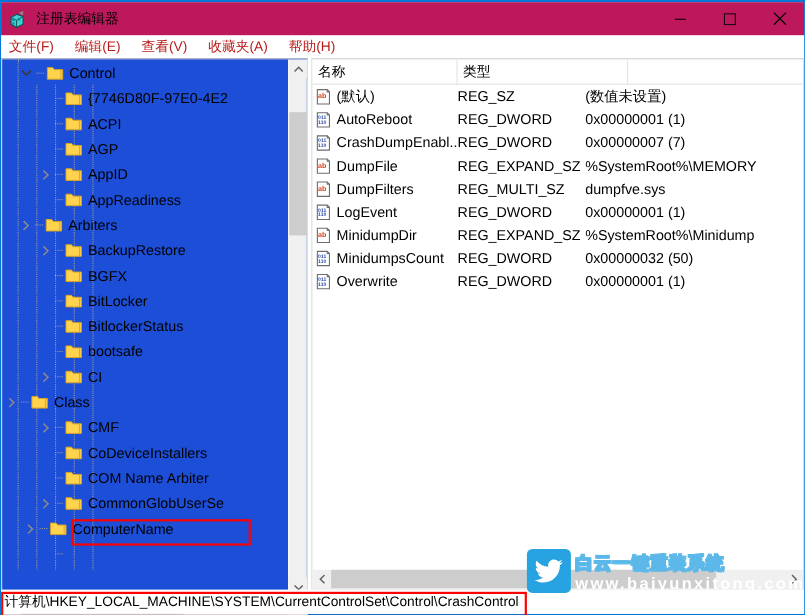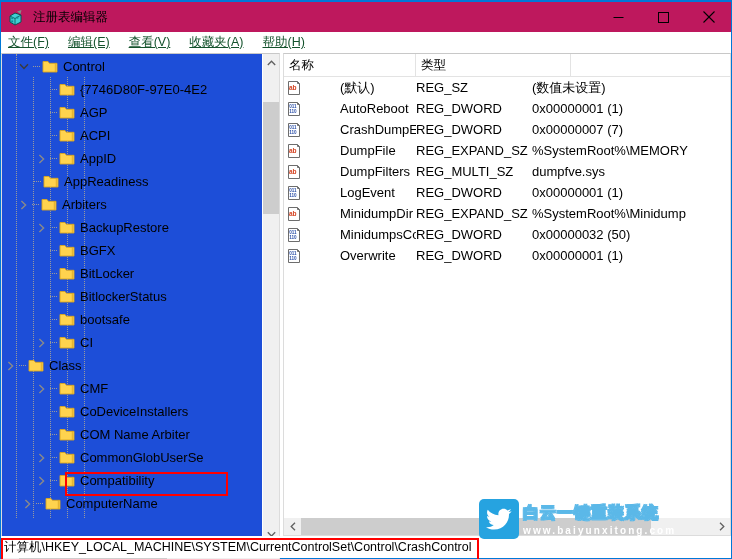--- a/index.html
+++ b/index.html
@@ -51,22 +51,21 @@
   .wc svg { display: block; }
 
   
   .menubar {
     height: 21px;
     background: #ffffff;
     display: flex;
     align-items: center;
     padding-left: 7px;
     font-size: 12.5px;
-    color: #14532d;
-    text-decoration: underline;
+    color: #b91c1c;
   }
   .menu-item {
     padding: 2px 9px 2px 0px;
     margin-right: 10px;
     white-space: nowrap;
     cursor: default;
   }
 
   
   .panes {
@@ -238,21 +237,21 @@
     padding-left: 2px;
   }
   .cell-type { width: 116px; overflow: hidden; }
   .cell-data { flex: 1 1 auto; overflow: hidden; }
   .vicon {
     width: 16px; height: 16px;
     flex: 0 0 auto;
     margin-right: 4px;
     position: relative;
   }
-  .name-text { overflow: hidden; text-overflow: clip; margin-left: 34px; }
+  .name-text { overflow: hidden; text-overflow: clip; }
 
   
   .statusbar {
     position: absolute;
     left: 0; bottom: 0;
     width: 730px;
     height: 22px;
     background: #ffffff;
     display: flex;
     align-items: center;
@@ -301,21 +300,21 @@
     color: #ffffff;
     letter-spacing: 1px;
     line-height: 24px;
     -webkit-text-stroke: 1px #5bb8e8;
     text-shadow:
       -1px -1px 0 #5bb8e8, 1px -1px 0 #5bb8e8,
       -1px  1px 0 #5bb8e8, 1px  1px 0 #5bb8e8;
     white-space: nowrap;
   }
   .wm-url {
-    font-size: 10px;
+    font-size: 15px;
     color: #ffffff;
     letter-spacing: 2.1px;
     line-height: 12px;
     white-space: nowrap;
     font-weight: bold;
   }
 </style>
 </head>
 <body>
 
@@ -401,49 +400,49 @@
             </div>
             <div class="tnode" style="padding-left: 31px;">
               <div class="twist"></div>
               <div class="dotline"></div>
               <div class="folder">
                 <svg width="17" height="15" viewBox="0 0 17 15">
                   <path d="M1 2.5 L6 2.5 L7.4 4.3 L15 4.3 L15 13 L1 13 Z" fill="#ffd34e" stroke="#d9a520" stroke-width="0.9"></path>
                   <path d="M13.3 4.3 L13.3 13" stroke="#d9a520" stroke-width="0.8" fill="none"></path>
                 </svg>
               </div>
+              <span class="tlabel">ACPI</span>
+            </div>
+            <div class="tnode" style="padding-left: 31px;">
+              <div class="twist"></div>
+              <div class="dotline"></div>
+              <div class="folder">
+                <svg width="17" height="15" viewBox="0 0 17 15">
+                  <path d="M1 2.5 L6 2.5 L7.4 4.3 L15 4.3 L15 13 L1 13 Z" fill="#ffd34e" stroke="#d9a520" stroke-width="0.9"></path>
+                  <path d="M13.3 4.3 L13.3 13" stroke="#d9a520" stroke-width="0.8" fill="none"></path>
+                </svg>
+              </div>
               <span class="tlabel">AGP</span>
-            </div>
-            <div class="tnode" style="padding-left: 31px;">
-              <div class="twist"></div>
-              <div class="dotline"></div>
-              <div class="folder">
-                <svg width="17" height="15" viewBox="0 0 17 15">
-                  <path d="M1 2.5 L6 2.5 L7.4 4.3 L15 4.3 L15 13 L1 13 Z" fill="#ffd34e" stroke="#d9a520" stroke-width="0.9"></path>
-                  <path d="M13.3 4.3 L13.3 13" stroke="#d9a520" stroke-width="0.8" fill="none"></path>
-                </svg>
-              </div>
-              <span class="tlabel">ACPI</span>
             </div>
             <div class="tnode" style="padding-left: 31px;">
               <div class="twist">
                 <svg width="7" height="10" viewBox="0 0 7 10">
                   <polyline points="1.4,1 5.6,5 1.4,9" fill="none" stroke="#8a8a8a" stroke-width="1.4"></polyline>
                 </svg>
               </div>
               <div class="dotline"></div>
               <div class="folder">
                 <svg width="17" height="15" viewBox="0 0 17 15">
                   <path d="M1 2.5 L6 2.5 L7.4 4.3 L15 4.3 L15 13 L1 13 Z" fill="#ffd34e" stroke="#d9a520" stroke-width="0.9"></path>
                   <path d="M13.3 4.3 L13.3 13" stroke="#d9a520" stroke-width="0.8" fill="none"></path>
                 </svg>
               </div>
               <span class="tlabel">AppID</span>
             </div>
-            <div class="tnode" style="padding-left: 15px;">
+            <div class="tnode" style="padding-left: 31px;">
               <div class="twist"></div>
               <div class="dotline"></div>
               <div class="folder">
                 <svg width="17" height="15" viewBox="0 0 17 15">
                   <path d="M1 2.5 L6 2.5 L7.4 4.3 L15 4.3 L15 13 L1 13 Z" fill="#ffd34e" stroke="#d9a520" stroke-width="0.9"></path>
                   <path d="M13.3 4.3 L13.3 13" stroke="#d9a520" stroke-width="0.8" fill="none"></path>
                 </svg>
               </div>
               <span class="tlabel">AppReadiness</span>
             </div>
@@ -595,35 +594,20 @@
                 </svg>
               </div>
               <div class="dotline"></div>
               <div class="folder">
                 <svg width="17" height="15" viewBox="0 0 17 15">
                   <path d="M1 2.5 L6 2.5 L7.4 4.3 L15 4.3 L15 13 L1 13 Z" fill="#ffd34e" stroke="#d9a520" stroke-width="0.9"></path>
                   <path d="M13.3 4.3 L13.3 13" stroke="#d9a520" stroke-width="0.8" fill="none"></path>
                 </svg>
               </div>
               <span class="tlabel">CommonGlobUserSe</span>
-            </div>
-            <div class="tnode" style="padding-left: 31px;">
-              <div class="twist">
-                <svg width="7" height="10" viewBox="0 0 7 10">
-                  <polyline points="1.4,1 5.6,5 1.4,9" fill="none" stroke="#8a8a8a" stroke-width="1.4"></polyline>
-                </svg>
-              </div>
-              <div class="dotline"></div>
-              <div class="folder">
-                <svg width="17" height="15" viewBox="0 0 17 15">
-                  <path d="M1 2.5 L6 2.5 L7.4 4.3 L15 4.3 L15 13 L1 13 Z" fill="#ffd34e" stroke="#d9a520" stroke-width="0.9"></path>
-                  <path d="M13.3 4.3 L13.3 13" stroke="#d9a520" stroke-width="0.8" fill="none"></path>
-                </svg>
-              </div>
-              <span class="tlabel">Compatibility</span>
             </div>
             <div class="tnode" style="padding-left: 17px;">
               <div class="twist">
                 <svg width="7" height="10" viewBox="0 0 7 10">
                   <polyline points="1.4,1 5.6,5 1.4,9" fill="none" stroke="#8a8a8a" stroke-width="1.4"></polyline>
                 </svg>
               </div>
               <div class="dotline"></div>
               <div class="folder">
                 <svg width="17" height="15" viewBox="0 0 17 15">

